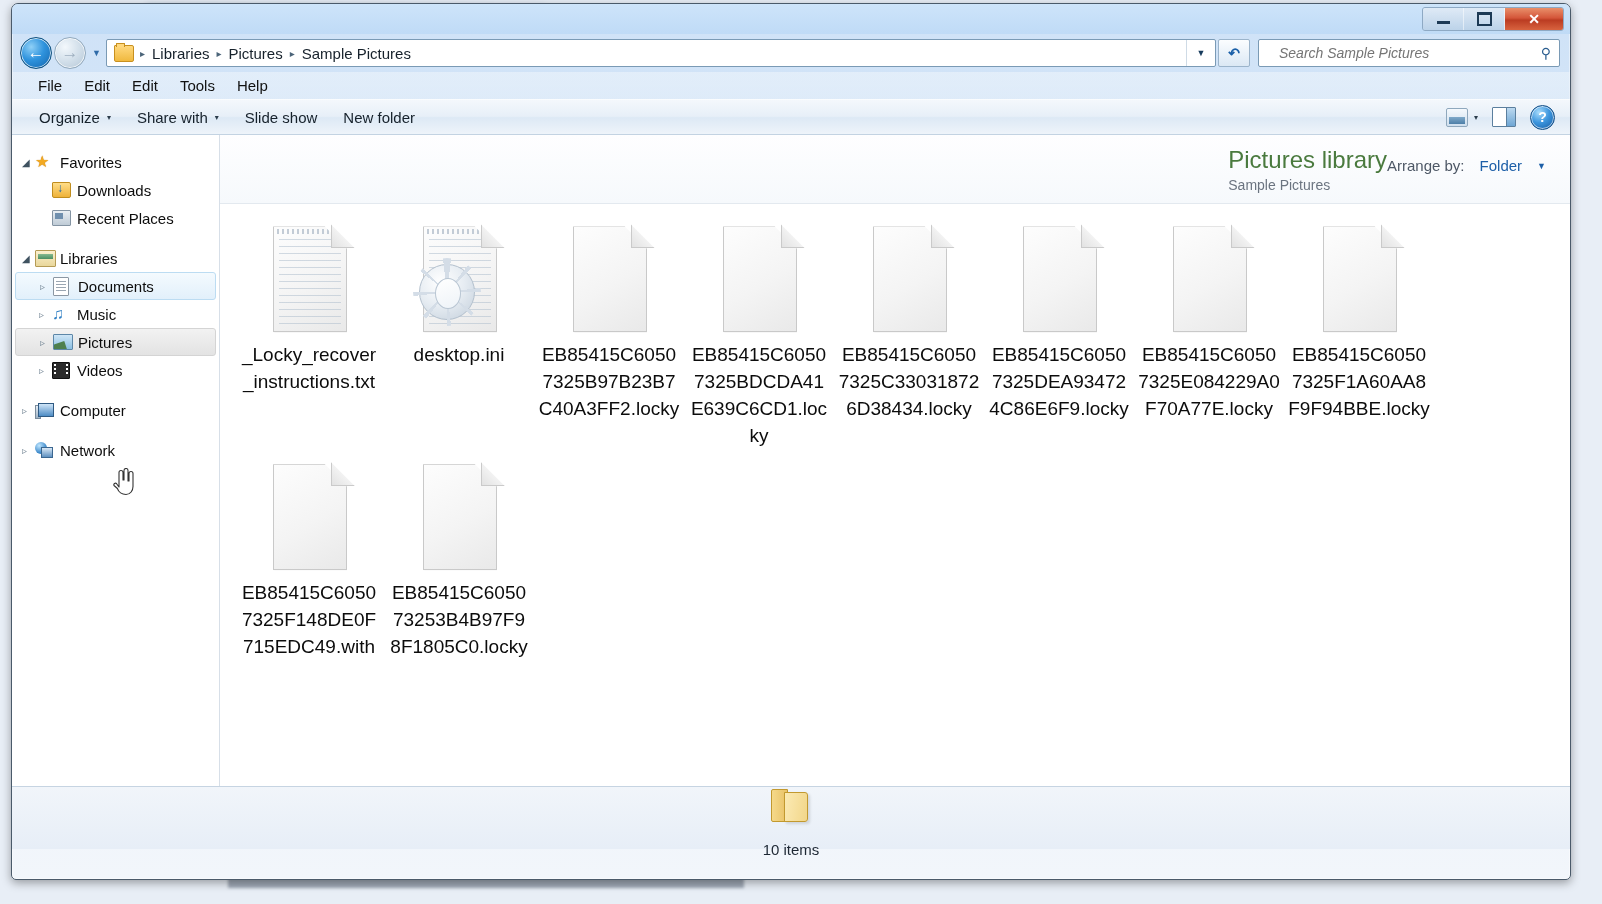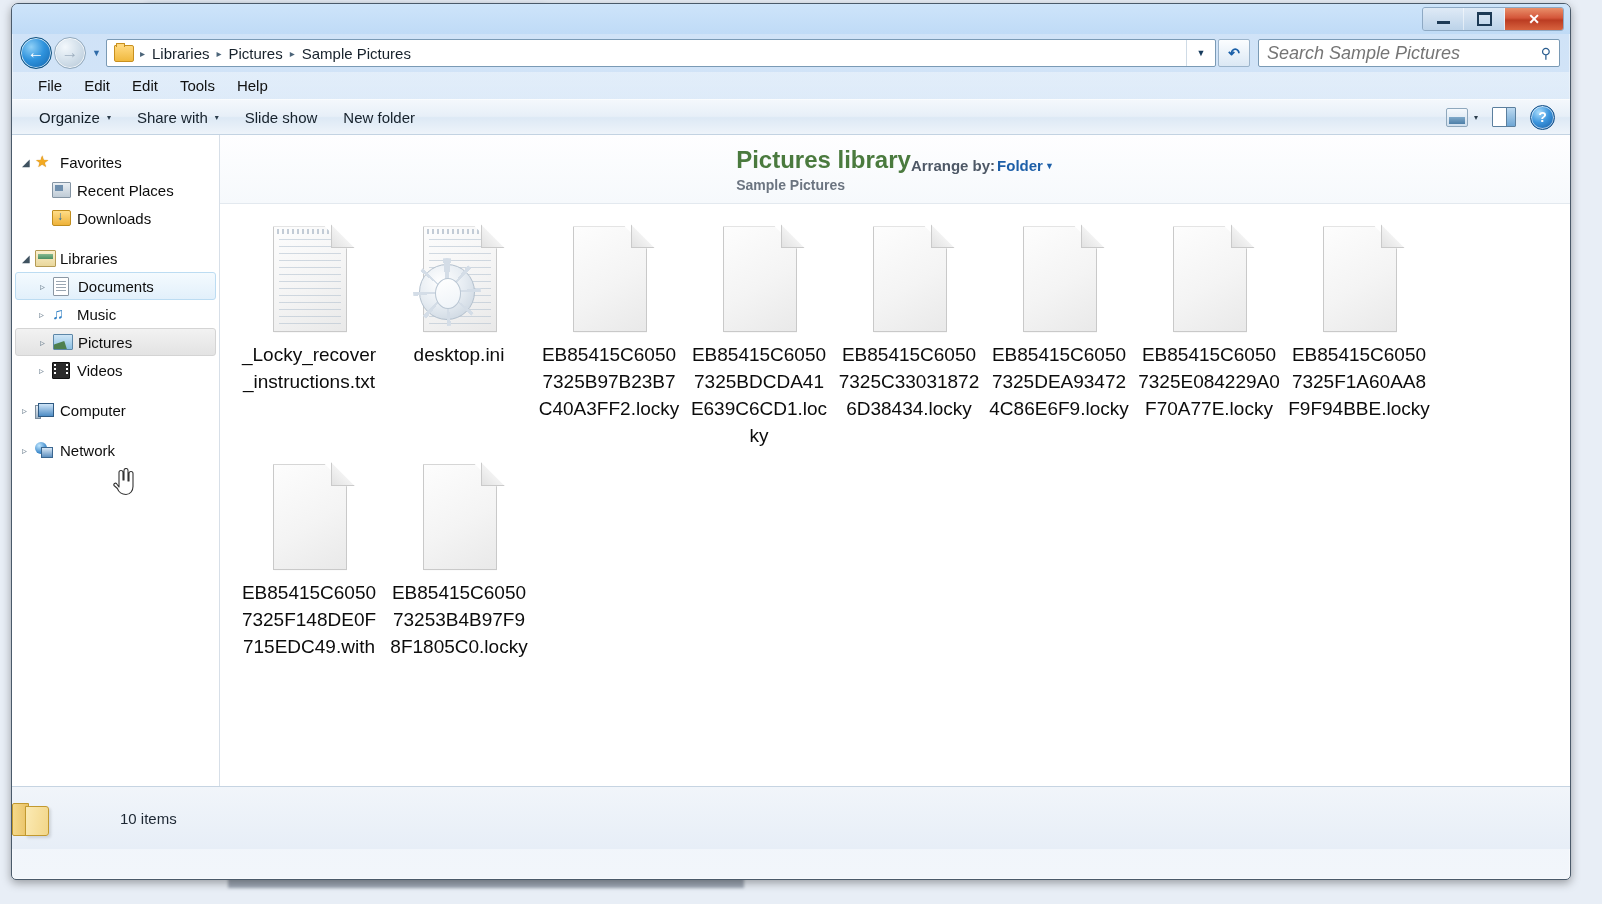--- a/index.html
+++ b/index.html
@@ -129,21 +129,21 @@
     color: #1a5fa8; font-size: 14px; font-weight: bold;
   }
   .search-box {
     width: 300px; height: 26px; margin-left: 8px;
     display: flex; align-items: center;
     background: #fff; border: 1px solid #7a9ab5; border-radius: 2px;
   }
   .search-box input {
     flex: 1; border: none; outline: none; background: transparent;
     font-family: "Liberation Sans", sans-serif;
-    font-size: 18px; font-style: italic; color: #8a8a8a; padding-left: 8px;
+    font-size: 14px; font-style: italic; color: #8a8a8a; padding-left: 20px;
   }
   .search-ico { padding: 0 8px; color: #2a5d8f; font-size: 14px; }
 
   
   .menubar {
     display: flex; align-items: center; height: 27px; padding-left: 15px;
     font-size: 15px; color: #111;
     background: linear-gradient(180deg, rgba(240,246,252,.55), rgba(232,241,250,.55));
   }
   .menubar span { padding: 2px 11px; }
@@ -302,29 +302,28 @@
 
   
   .hand-cursor {
     position: absolute; left: 100px; top: 333px; width: 22px; height: 28px;
     pointer-events: none;
   }
 
   
   .content { flex: 1; display: flex; flex-direction: column; background: #fff; position: relative; }
   .lib-header {
-    display: flex; align-items: flex-start; justify-content: center;
+    display: flex; align-items: flex-start; justify-content: flex-end;
     padding: 12px 24px 10px 24px;
     background: linear-gradient(180deg, #fefeff, #f6f9fc);
     border-bottom: 1px solid #e3e9ef;
-    font-weight: bold;
   }
   .lib-title { font-size: 24px; color: #4a7a3e; line-height: 1.1; }
   .lib-sub { font-size: 14px; color: #6b7480; margin-top: 4px; }
-  .arrange { display: flex; align-items: center; gap: 2px; font-size: 15px; padding-top: 10px; }
+  .arrange { display: flex; align-items: center; gap: 15px; font-size: 15px; padding-top: 10px; }
   .arrange-lbl { color: #4e5866; }
   .arrange-val { color: #1d5fa8; }
   .arrange-caret { color: #1d5fa8; font-size: 9px; }
 
   .files {
     flex: 1; padding: 16px 10px 10px 14px;
     display: flex; flex-wrap: wrap; align-content: flex-start;
     overflow: hidden;
   }
   .file-item {
@@ -390,21 +389,21 @@
   }
   .file-label {
     margin-top: 6px; text-align: center; font-size: 19px; color: #0c0c0c;
     line-height: 1.42; width: 142px; word-break: break-all;
   }
 
   
   .statusbar {
     display: flex; align-items: center; height: 62px;
     background: linear-gradient(180deg, #f1f5fa, #e7eef7);
-    border-top: 1px solid #c6d4e2; gap: 68px;
+    border-top: 1px solid #c6d4e2; gap: 54px; flex-direction: column;
   }
   .status-folder {
     width: 40px; height: 34px; position: relative;
   }
   .status-folder:before {
     content: ""; position: absolute; left: 0; top: 2px; width: 15px; height: 31px;
     background: linear-gradient(90deg, #f5d98a, #e9c267);
     border: 1px solid #c2992f; border-radius: 2px 0 0 2px;
   }
   .status-folder:after {
@@ -521,30 +520,30 @@
         <div class="nav-row">
           <span class="exp open">◢</span>
           <span class="nav-ico">
             <span class="i-star">★</span>
           </span>
           <span class="nav-label">Favorites</span>
         </div>
         <div class="nav-row child">
           <span class="exp"></span>
           <span class="nav-ico">
-            <span class="i-recent"></span>
-          </span>
-          <span class="nav-label">Recent Places</span>
+            <span class="i-dl"></span>
+          </span>
+          <span class="nav-label">Downloads</span>
         </div>
         <div class="nav-row child">
           <span class="exp"></span>
           <span class="nav-ico">
-            <span class="i-dl"></span>
-          </span>
-          <span class="nav-label">Downloads</span>
+            <span class="i-recent"></span>
+          </span>
+          <span class="nav-label">Recent Places</span>
         </div>
       </div>
 
       <div class="nav-group">
         <div class="nav-row">
           <span class="exp open">◢</span>
           <span class="nav-ico">
             <span class="i-libs"></span>
           </span>
           <span class="nav-label">Libraries</span>

